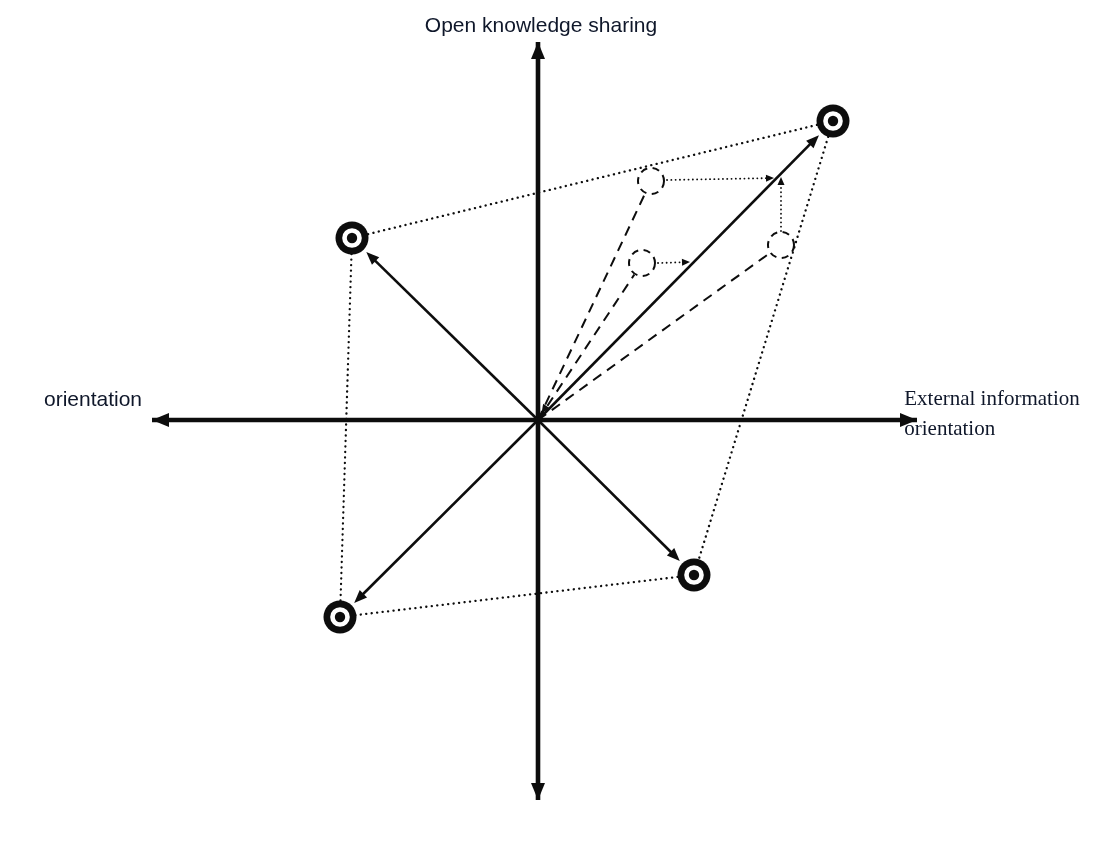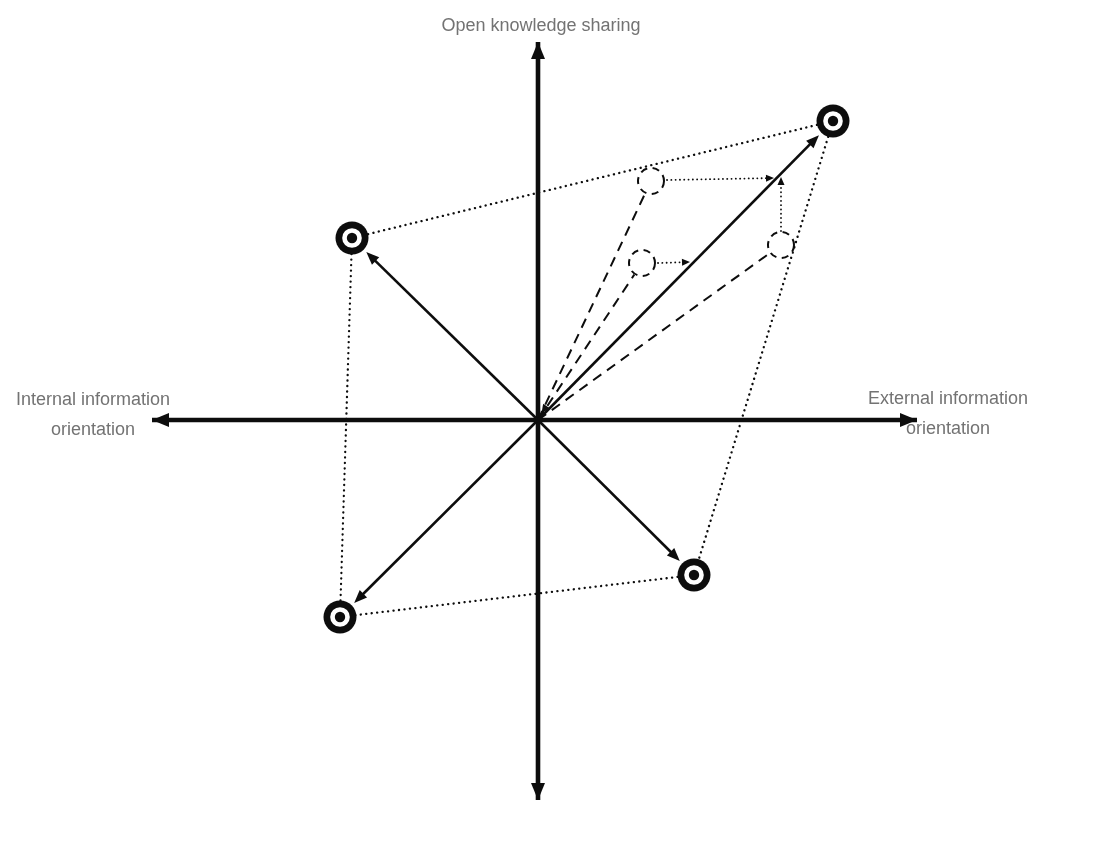--- a/index.html
+++ b/index.html
@@ -2,22 +2,22 @@
 <html><head>
 <meta charset="utf-8">
 <style>
   html,body{margin:0;padding:0;background:#ffffff;}
   .stage{
     position:relative;width:1094px;height:857px;background:#ffffff;overflow:hidden;
     font-family:"Liberation Sans",sans-serif;
   }
   .stage svg{position:absolute;left:0;top:0;}
   .diagram-label{
-    position:absolute;color:#737373;font-size:18px;line-height:30px;
-    text-align:center;white-space:nowrap;transform:translateX(-50%);
+    position:absolute;color:#0f172a;font-size:21px;line-height:30px;
+    white-space:nowrap;transform:translateX(-50%);
   }
   
   .axis{stroke:#0d0d0d;stroke-width:4.6;fill:none;}
   .solid{stroke:#0d0d0d;stroke-width:2.6;fill:none;}
   .dashed{stroke:#0d0d0d;stroke-width:2;fill:none;stroke-dasharray:10 7;}
   .dotquad{stroke:#0d0d0d;stroke-width:2.3;fill:none;stroke-dasharray:0.1 5.4;stroke-linecap:round;}
   .dotarrow{stroke:#0d0d0d;stroke-width:1.8;fill:none;stroke-dasharray:0.1 4.2;stroke-linecap:round;}
   .head{fill:#0d0d0d;stroke:none;}
   .ring-outer{fill:#0d0d0d;}
   .ring-mid{fill:#ffffff;}
@@ -72,22 +72,21 @@
       <circle cx="694" cy="575" r="5.2" class="ring-dot"></circle>
       <circle cx="340" cy="617" r="16.5" class="ring-outer"></circle>
       <circle cx="340" cy="617" r="9.8" class="ring-mid"></circle>
       <circle cx="340" cy="617" r="5.2" class="ring-dot"></circle>
     </svg>
 
   <div class="diagram-label" style="left:541px;top:10px;">Open knowledge sharing</div>
 
 
   <div class="diagram-label" style="left:93px;top:384px;">
-    <div>Internal information</div>
     <div>orientation</div>
   </div>
 
-  <div class="diagram-label" style="left:948px;top:383px;">
+  <div class="diagram-label" style="left:992px;top:383px;font-family:Liberation Serif, serif;">
     <div>External information</div>
     <div>orientation</div>
   </div>
 
 </div>
 
 </body></html>

